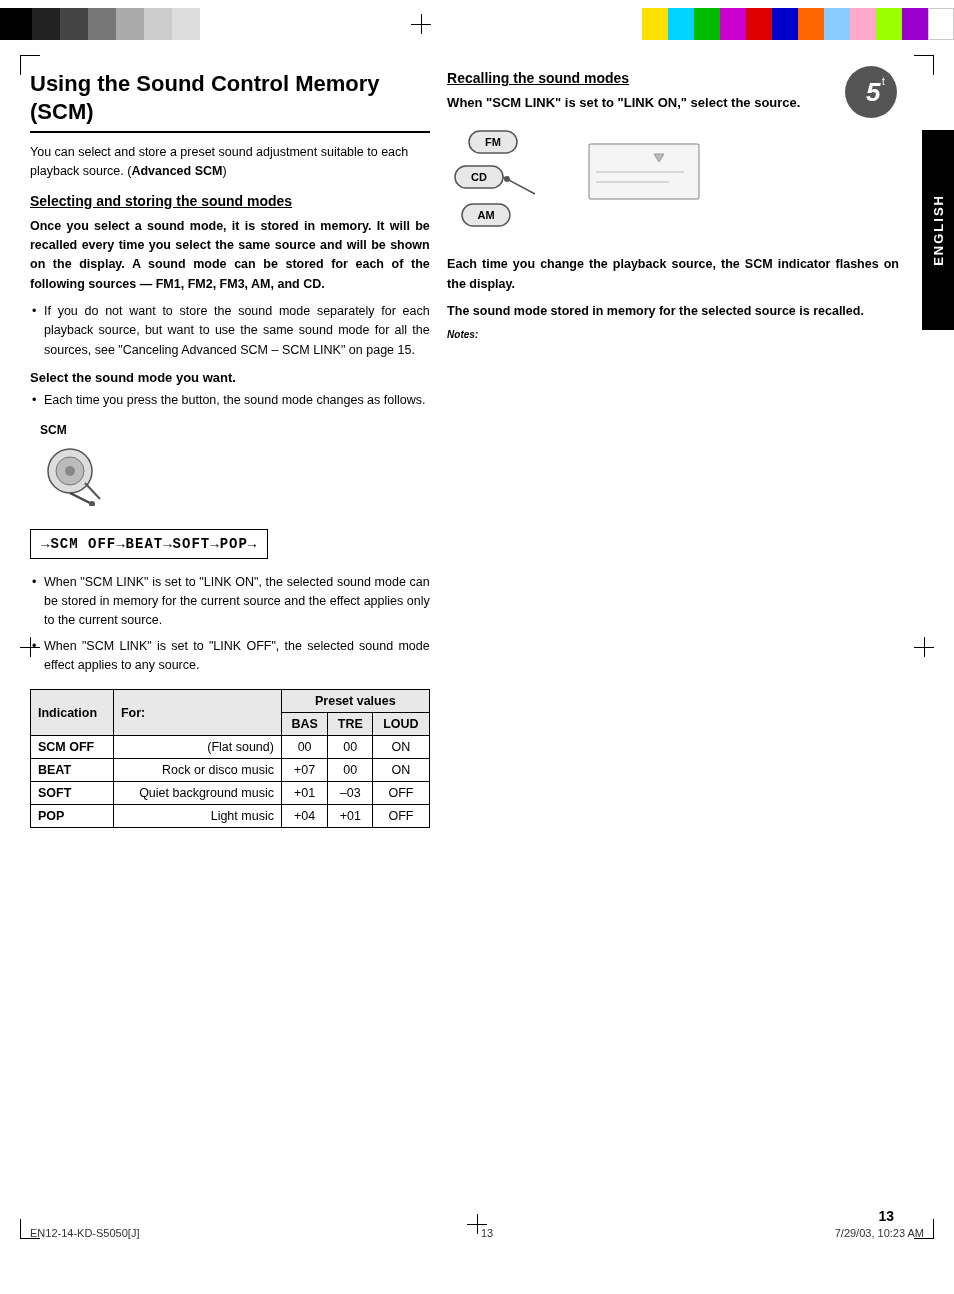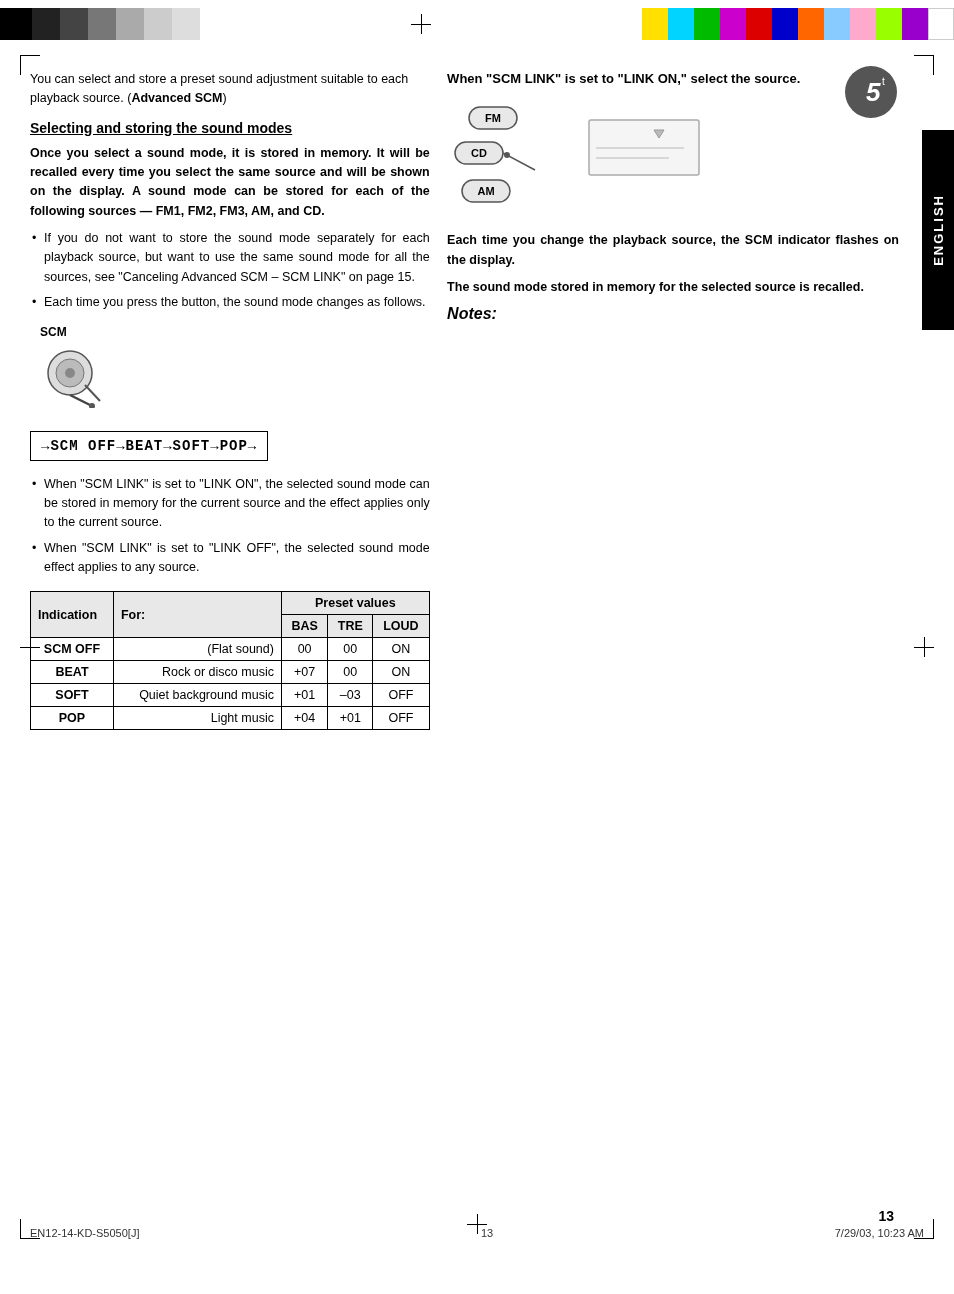--- a/index.html
+++ b/index.html
@@ -226,21 +226,21 @@
 
     
     .source-diagram {
       display: flex;
       gap: 42px;
       margin-bottom: 14px;
       align-items: flex-start;
     }
 
     .notes-label {
-      font-size: 16px;
+      font-size: 10px;
       font-weight: bold;
       font-style: italic;
       margin-top: 5px;
     }
 
     
     .preset-table {
       width: 100%;
       border-collapse: collapse;
       font-size: 12.5px;
@@ -248,21 +248,21 @@
     }
     .preset-table th, .preset-table td {
       border: 1.5px solid #000;
       padding: 4px 7px;
       text-align: center;
     }
     .preset-table th {
       background: #e8e8e8;
       font-weight: bold;
     }
-    .preset-table td.indication { text-align: center; font-weight: bold; }
+    .preset-table td.indication { text-align: left; font-weight: bold; }
     .preset-table td.for-col { text-align: right; }
 
     
     .footer-bar {
       position: absolute;
       bottom: 55px;
       left: 30px;
       right: 30px;
       display: flex;
       justify-content: space-between;
@@ -346,31 +346,33 @@
 </div>
 
 <div class="english-sidebar">
   <span class="english-text">ENGLISH</span>
 </div>
 
 <div style="position:absolute; top:70px; left:30px; right:55px; bottom:70px;">
 
   <div style="position:absolute; top:0; left:0; width:46%; ">
     
+    <h1 class="main-title">Using the Sound Control Memory (SCM)</h1>
     
     <p class="intro-text">
       <span>You can select and store a preset sound adjustment suitable to each playback source. (</span><span style="font-weight:bold;">Advanced SCM</span><span>)</span>
     </p>
 
     <div class="section-title">Selecting and storing the sound modes</div>
 
     <p class="body-text">Once you select a sound mode, it is stored in memory. It will be recalled every time you select the same source and will be shown on the display. A sound mode can be stored for each of the following sources — FM1, FM2, FM3, AM, and CD.</p>
 
     <div class="bullet-item">If you do not want to store the sound mode separately for each playback source, but want to use the same sound mode for all the sources, see "Canceling Advanced SCM – SCM LINK" on page 15.</div>
 
+    <div class="sub-section-title">Select the sound mode you want.</div>
 
     <div class="bullet-item">Each time you press the button, the sound mode changes as follows.</div>
 
     
     <div class="scm-diagram">
       <div class="scm-label">SCM</div>
       
       <svg width="70" height="65" viewBox="0 0 70 65">
 
         <ellipse cx="30" cy="30" rx="22" ry="22" fill="#ddd" stroke="#555" stroke-width="1.5"></ellipse>
@@ -433,20 +435,21 @@
           <td>+01</td>
           <td>OFF</td>
         </tr>
       </tbody>
     </table>
 
   </div>
 
   <div style="position:absolute; top:0; left:48%; right:0;">
 
+    <div class="right-section-title">Recalling the sound modes</div>
 
     <div class="recall-subtitle">When "SCM LINK" is set to "LINK ON," select the source.</div>
 
     <div class="source-diagram">
 
       <div style="position:relative; width:95px; height:115px;">
         <svg width="95" height="115" viewBox="0 0 95 115">
 
           <rect x="22" y="5" width="48" height="22" rx="11" fill="#e8e8e8" stroke="#555" stroke-width="1.5"></rect>
           <text x="46" y="20" text-anchor="middle" font-size="11" font-weight="bold" font-family="Arial">FM</text>

